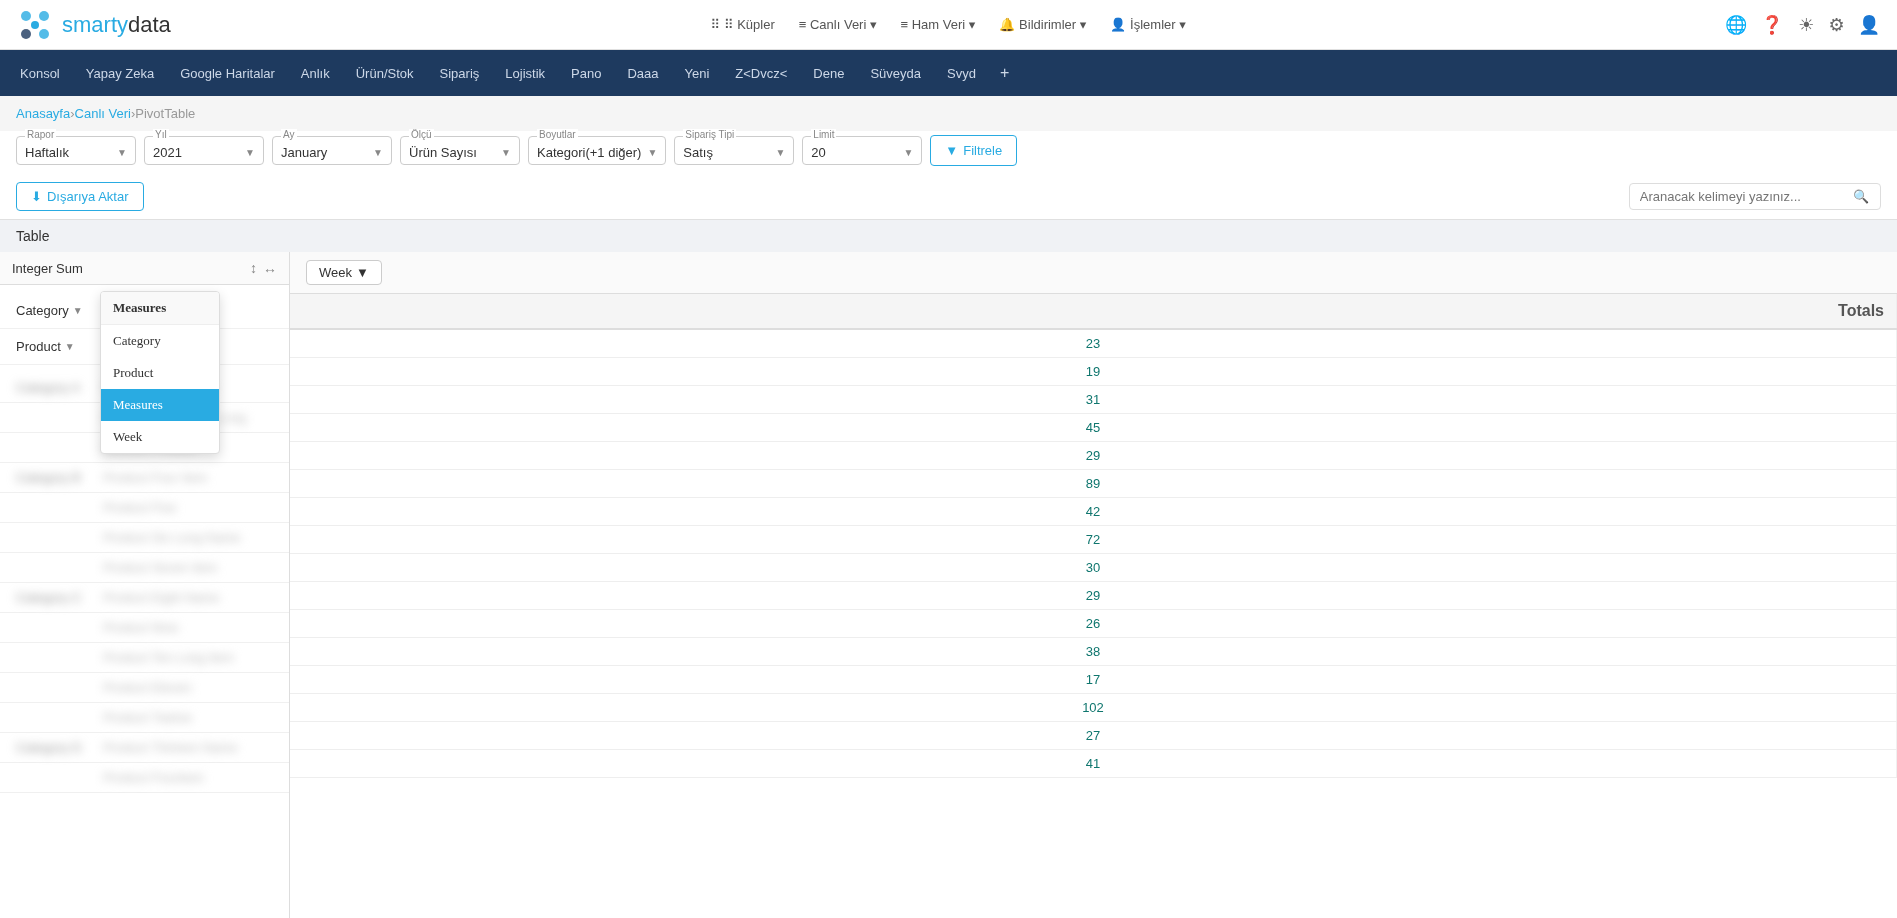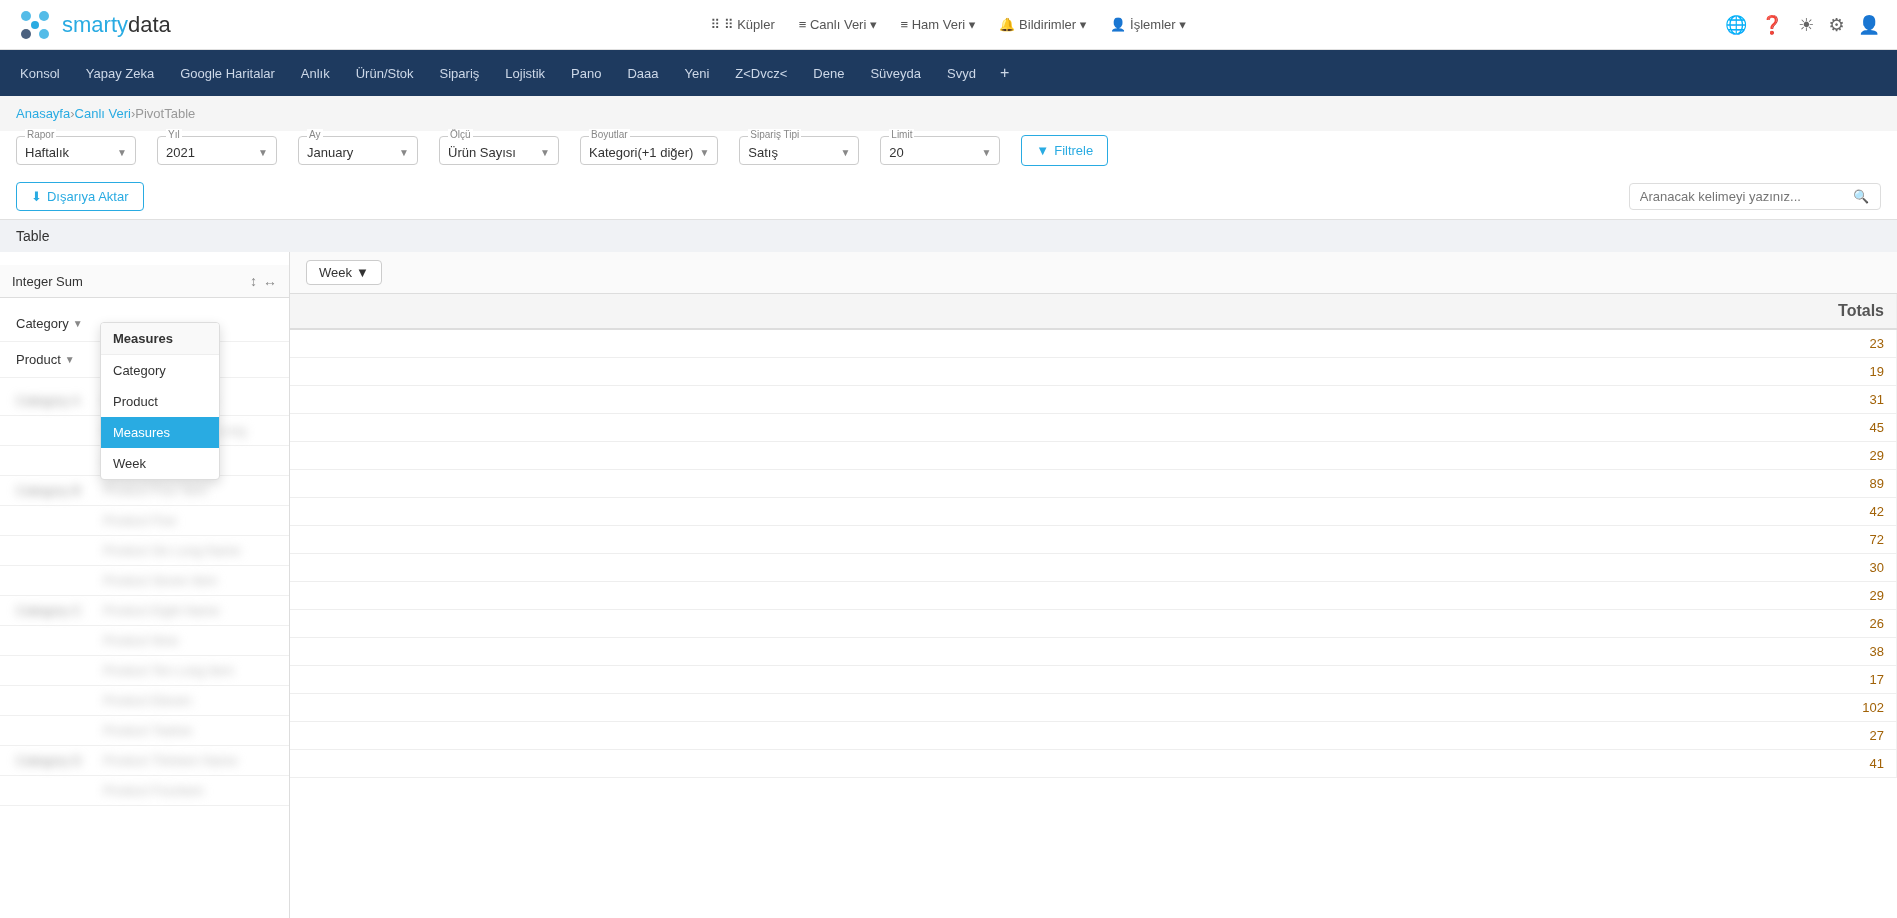--- a/index.html
+++ b/index.html
@@ -34,21 +34,21 @@
     
     .breadcrumb {
       display: flex; align-items: center; gap: 0;
       padding: 10px 16px; font-size: 13px;
     }
     .breadcrumb a { color: #29abe2; text-decoration: none; }
     .breadcrumb span { color: #999; }
 
     
     .filters-row {
-      display: flex; align-items: center; gap: 21px;
+      display: flex; align-items: center; gap: 8px;
       padding: 4px 16px 8px 16px; background: #fff; flex-wrap: wrap;
     }
     .filter-group {
       display: flex; flex-direction: column; position: relative;
       border: 1px solid #ccc; border-radius: 4px; padding: 2px 8px;
       min-width: 120px; background: #fff;
     }
     .filter-label { font-size: 10px; color: #888; position: absolute; top: -8px; background: #fff; padding: 0 2px; }
     .filter-select {
       display: flex; align-items: center; justify-content: space-between;
@@ -91,21 +91,20 @@
     .left-panel {
       width: 290px; min-width: 290px; background: #fff;
       border-right: 1px solid #ddd; display: flex; flex-direction: column;
       position: relative;
     }
 
     .integer-sum-header {
       display: flex; align-items: flex-end; justify-content: space-between;
       padding: 8px 12px; border-bottom: 1px solid #ddd; font-size: 13px; font-weight: 500;
       background: #fafafa;
-      margin-top: 13px;
     }
     .header-icons { display: flex; gap: 6px; color: #888; font-size: 14px; }
 
     .dimension-rows { padding: 8px 0; }
     .dimension-row {
       display: flex; align-items: center; padding: 6px 16px;
       font-size: 13px; color: #333; border-bottom: 1px solid #f0f0f0;
     }
     .dimension-label { font-weight: 500; display: flex; align-items: center; gap: 4px; }
     .dim-arrow { font-size: 10px; color: #888; }
@@ -143,21 +142,21 @@
     .data-table table { width: 100%; border-collapse: collapse; }
     .data-table th {
       background: #f5f5f5; padding: 8px 12px; text-align: right;
       font-size: 16px; font-weight: 600; border-bottom: 2px solid #ddd;
       border-right: 1px solid #eee; color: #555;
     }
     .data-table td {
       padding: 6px 12px; border-bottom: 1px solid #eee;
       border-right: 1px solid #f0f0f0; font-size: 13px;
     }
-    .data-table td.number { text-align: right; color: #a16207; }
+    .data-table td.number { text-align: center; color: #0f766e; }
 
     .left-blurred { display: flex; flex-direction: column; flex: 1; overflow: hidden; }
     .blurred-row {
       display: flex; align-items: center; padding: 7px 16px;
       border-bottom: 1px solid #f0f0f0; font-size: 13px;
     }
     .blurred-cell { filter: blur(5px); color: #bbb; width: 100%; }
     .blurred-label { filter: blur(5px); color: #999; width: 120px; margin-right: 8px; }
   </style>
 </head>
@@ -306,21 +305,21 @@
                 Category <span class="dim-arrow">▼</span>
               </span>
             </div>
             <div class="dimension-row" style="height:36px;">
               <span class="dimension-label">
                 Product <span class="dim-arrow">▼</span>
               </span>
             </div>
           </div>
 
-          <div class="dropdown-menu" style="top:24px;left:100px;">
+          <div class="dropdown-menu" style="top:6px;left:100px;font-family:Liberation Serif, serif;">
             <div class="dropdown-menu-header">Measures</div>
             <div class="dropdown-menu-item">Category</div>
             <div class="dropdown-menu-item">Product</div>
             <div class="dropdown-menu-item active">Measures</div>
             <div class="dropdown-menu-item">Week</div>
           </div>
         </div>
 
         <div class="left-blurred">
           <div class="blurred-row">

